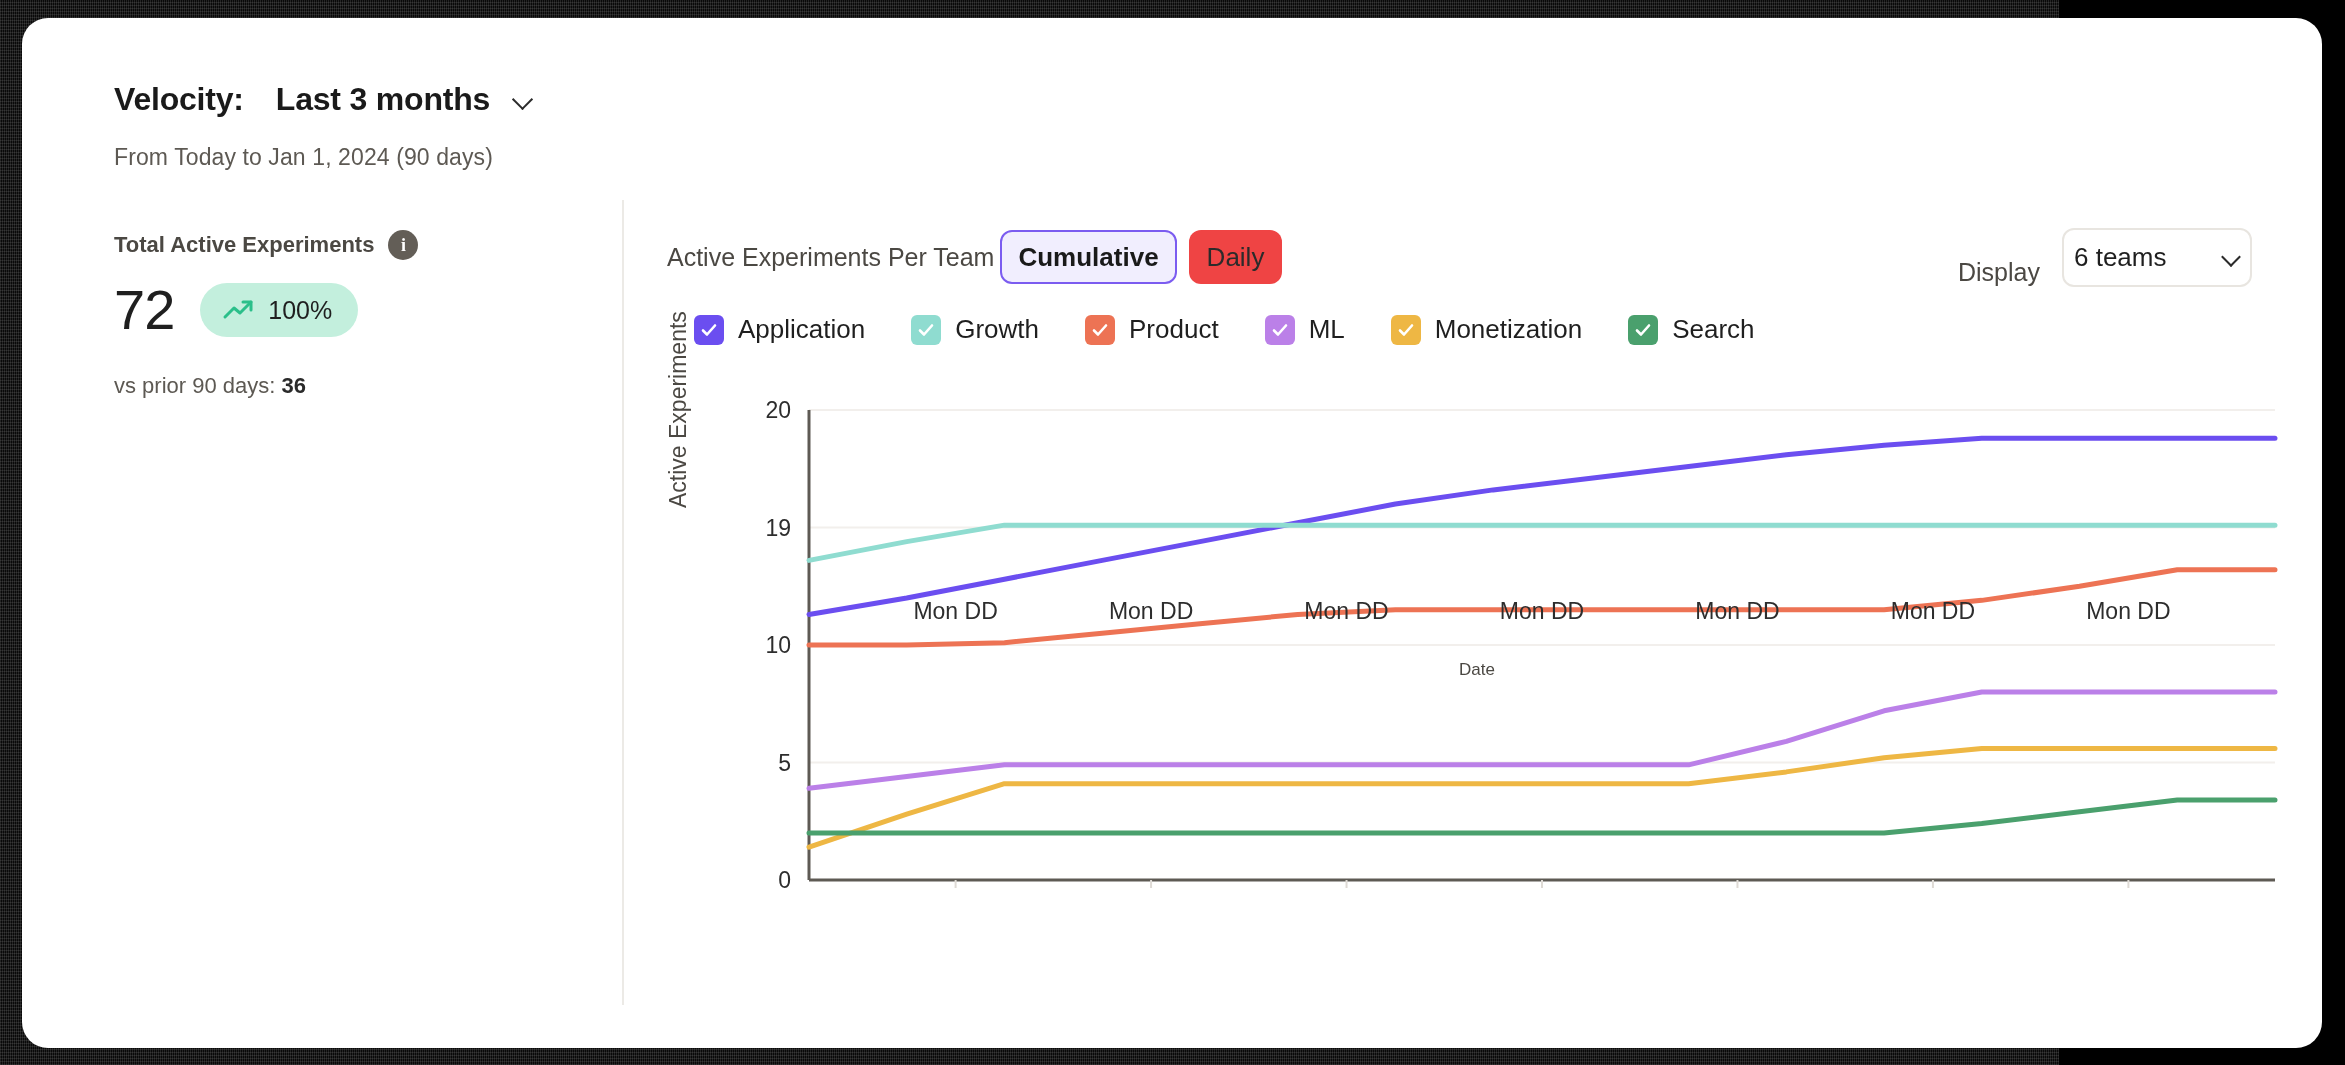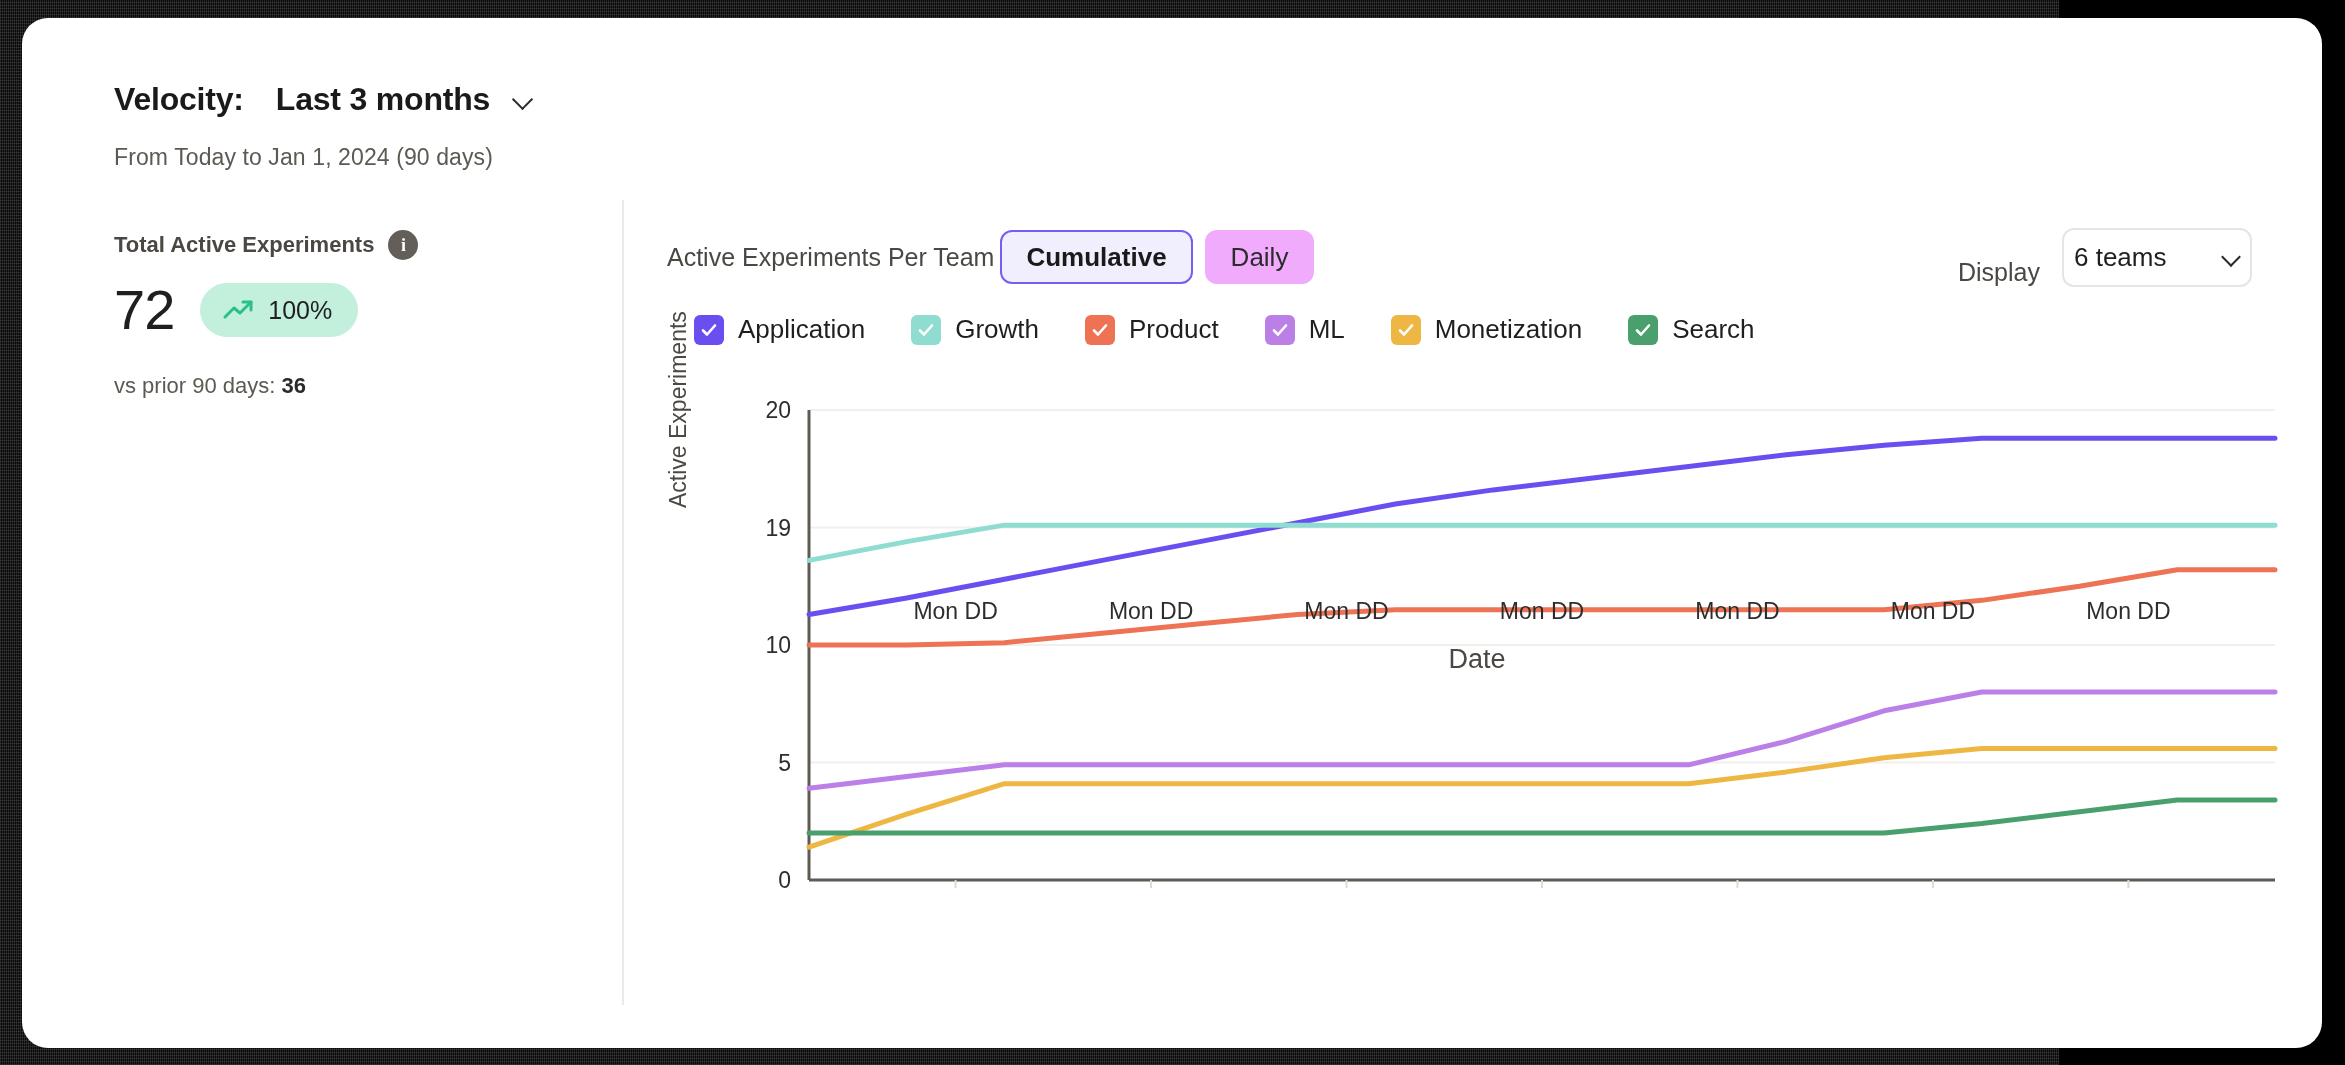--- a/index.html
+++ b/index.html
@@ -180,34 +180,34 @@
   }
   .chart-title {
     font-size: 25px;
     color: #4b4843;
     margin-right: 6px;
     white-space: nowrap;
   }
   .seg-group { display: flex; gap: 12px; align-items: center; }
   .seg {
     font-size: 26px;
-    padding: 11px 24px;
+    padding: 11px 16px;
     border-radius: 12px;
     cursor: pointer;
     white-space: nowrap;
     line-height: 1.1;
   }
   .seg.active {
     background: #f1eefe;
     border: 2px solid #7b5cf0;
     font-weight: 700;
     color: #1a1a1a;
   }
   .seg.inactive {
-    background: #f0abfc;
+    background: #ef4444;
     border: 2px solid transparent;
     color: #2b2b2b;
     text-align: center;
   }
 
   .display-group {
     margin-left: auto;
     display: flex;
     align-items: flex-end;
     gap: 22px;
@@ -290,23 +290,23 @@
     top: 120px;
     transform: rotate(-90deg);
     transform-origin: left top;
     font-size: 23px;
     color: #4b4843;
     white-space: nowrap;
   }
   .xlabel {
     position: absolute;
     left: 0; right: 0;
-    top: 256px;
+    top: 272px;
     text-align: center;
-    font-size: 27px;
+    font-size: 17px;
     color: #4b4843;
   }
   .xtick-row {
     position: absolute;
     left: 0; right: 0;
     top: 210px;
   }
   .xtick {
     position: absolute;
     font-size: 23px;

